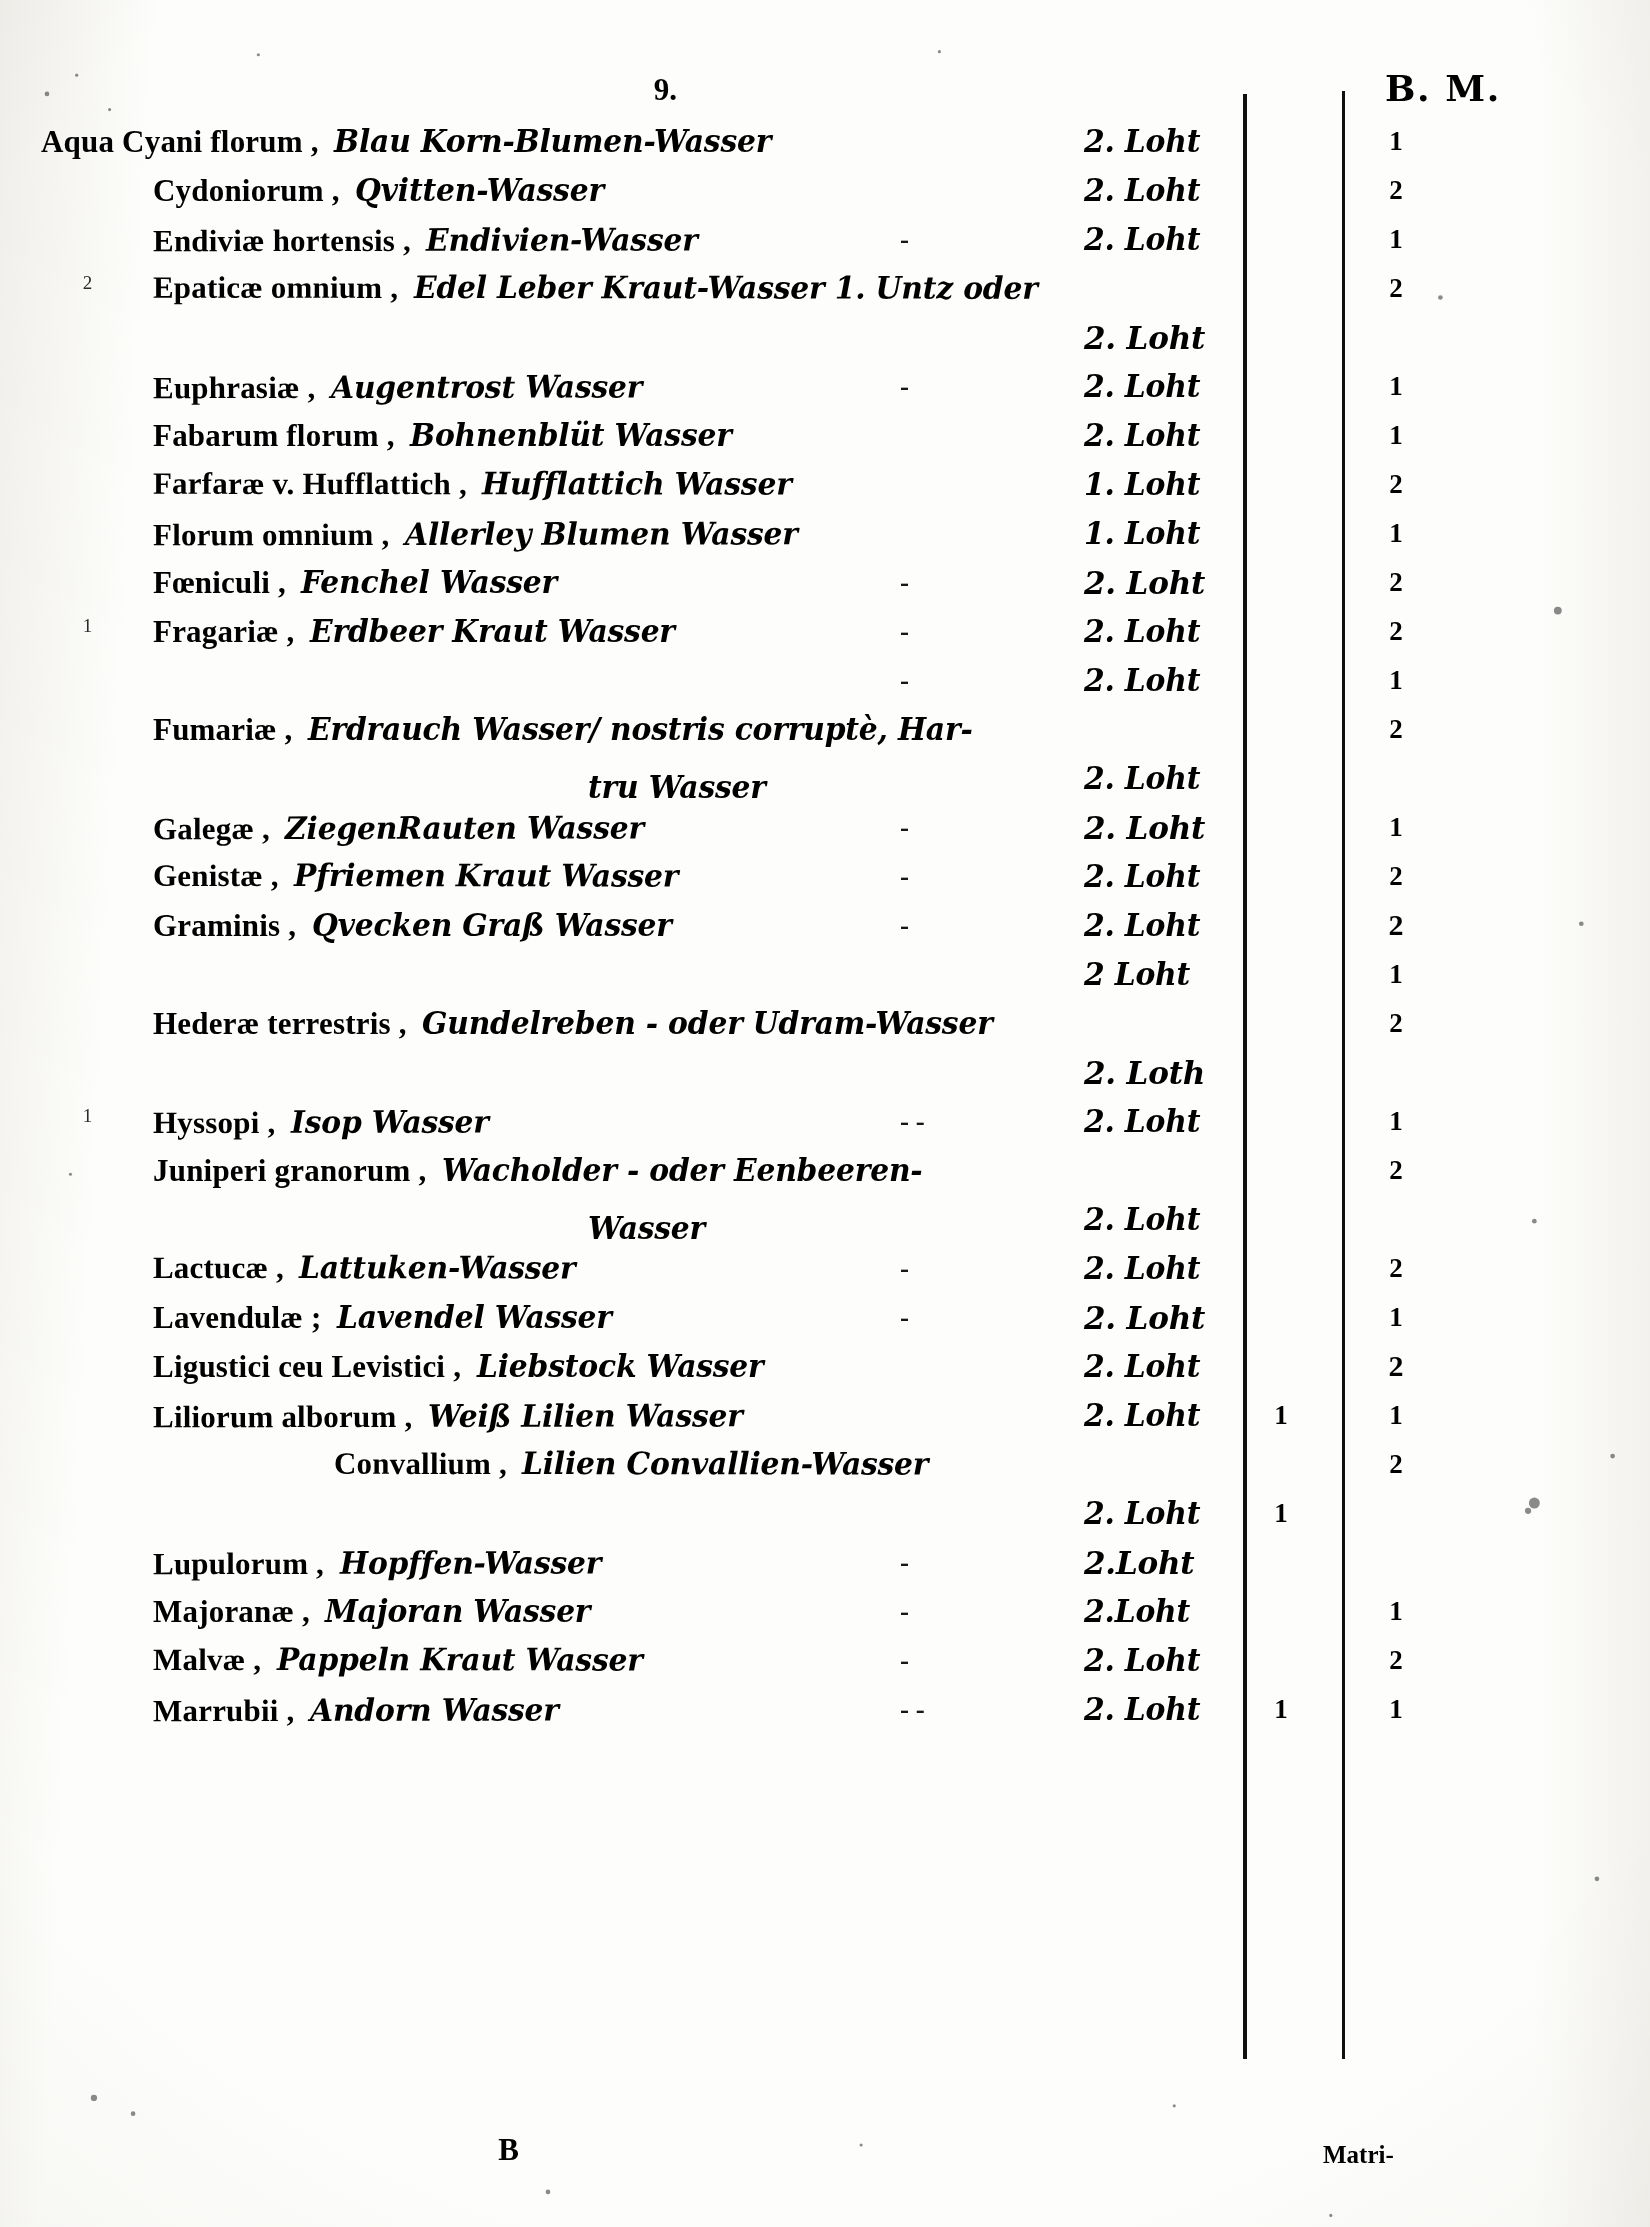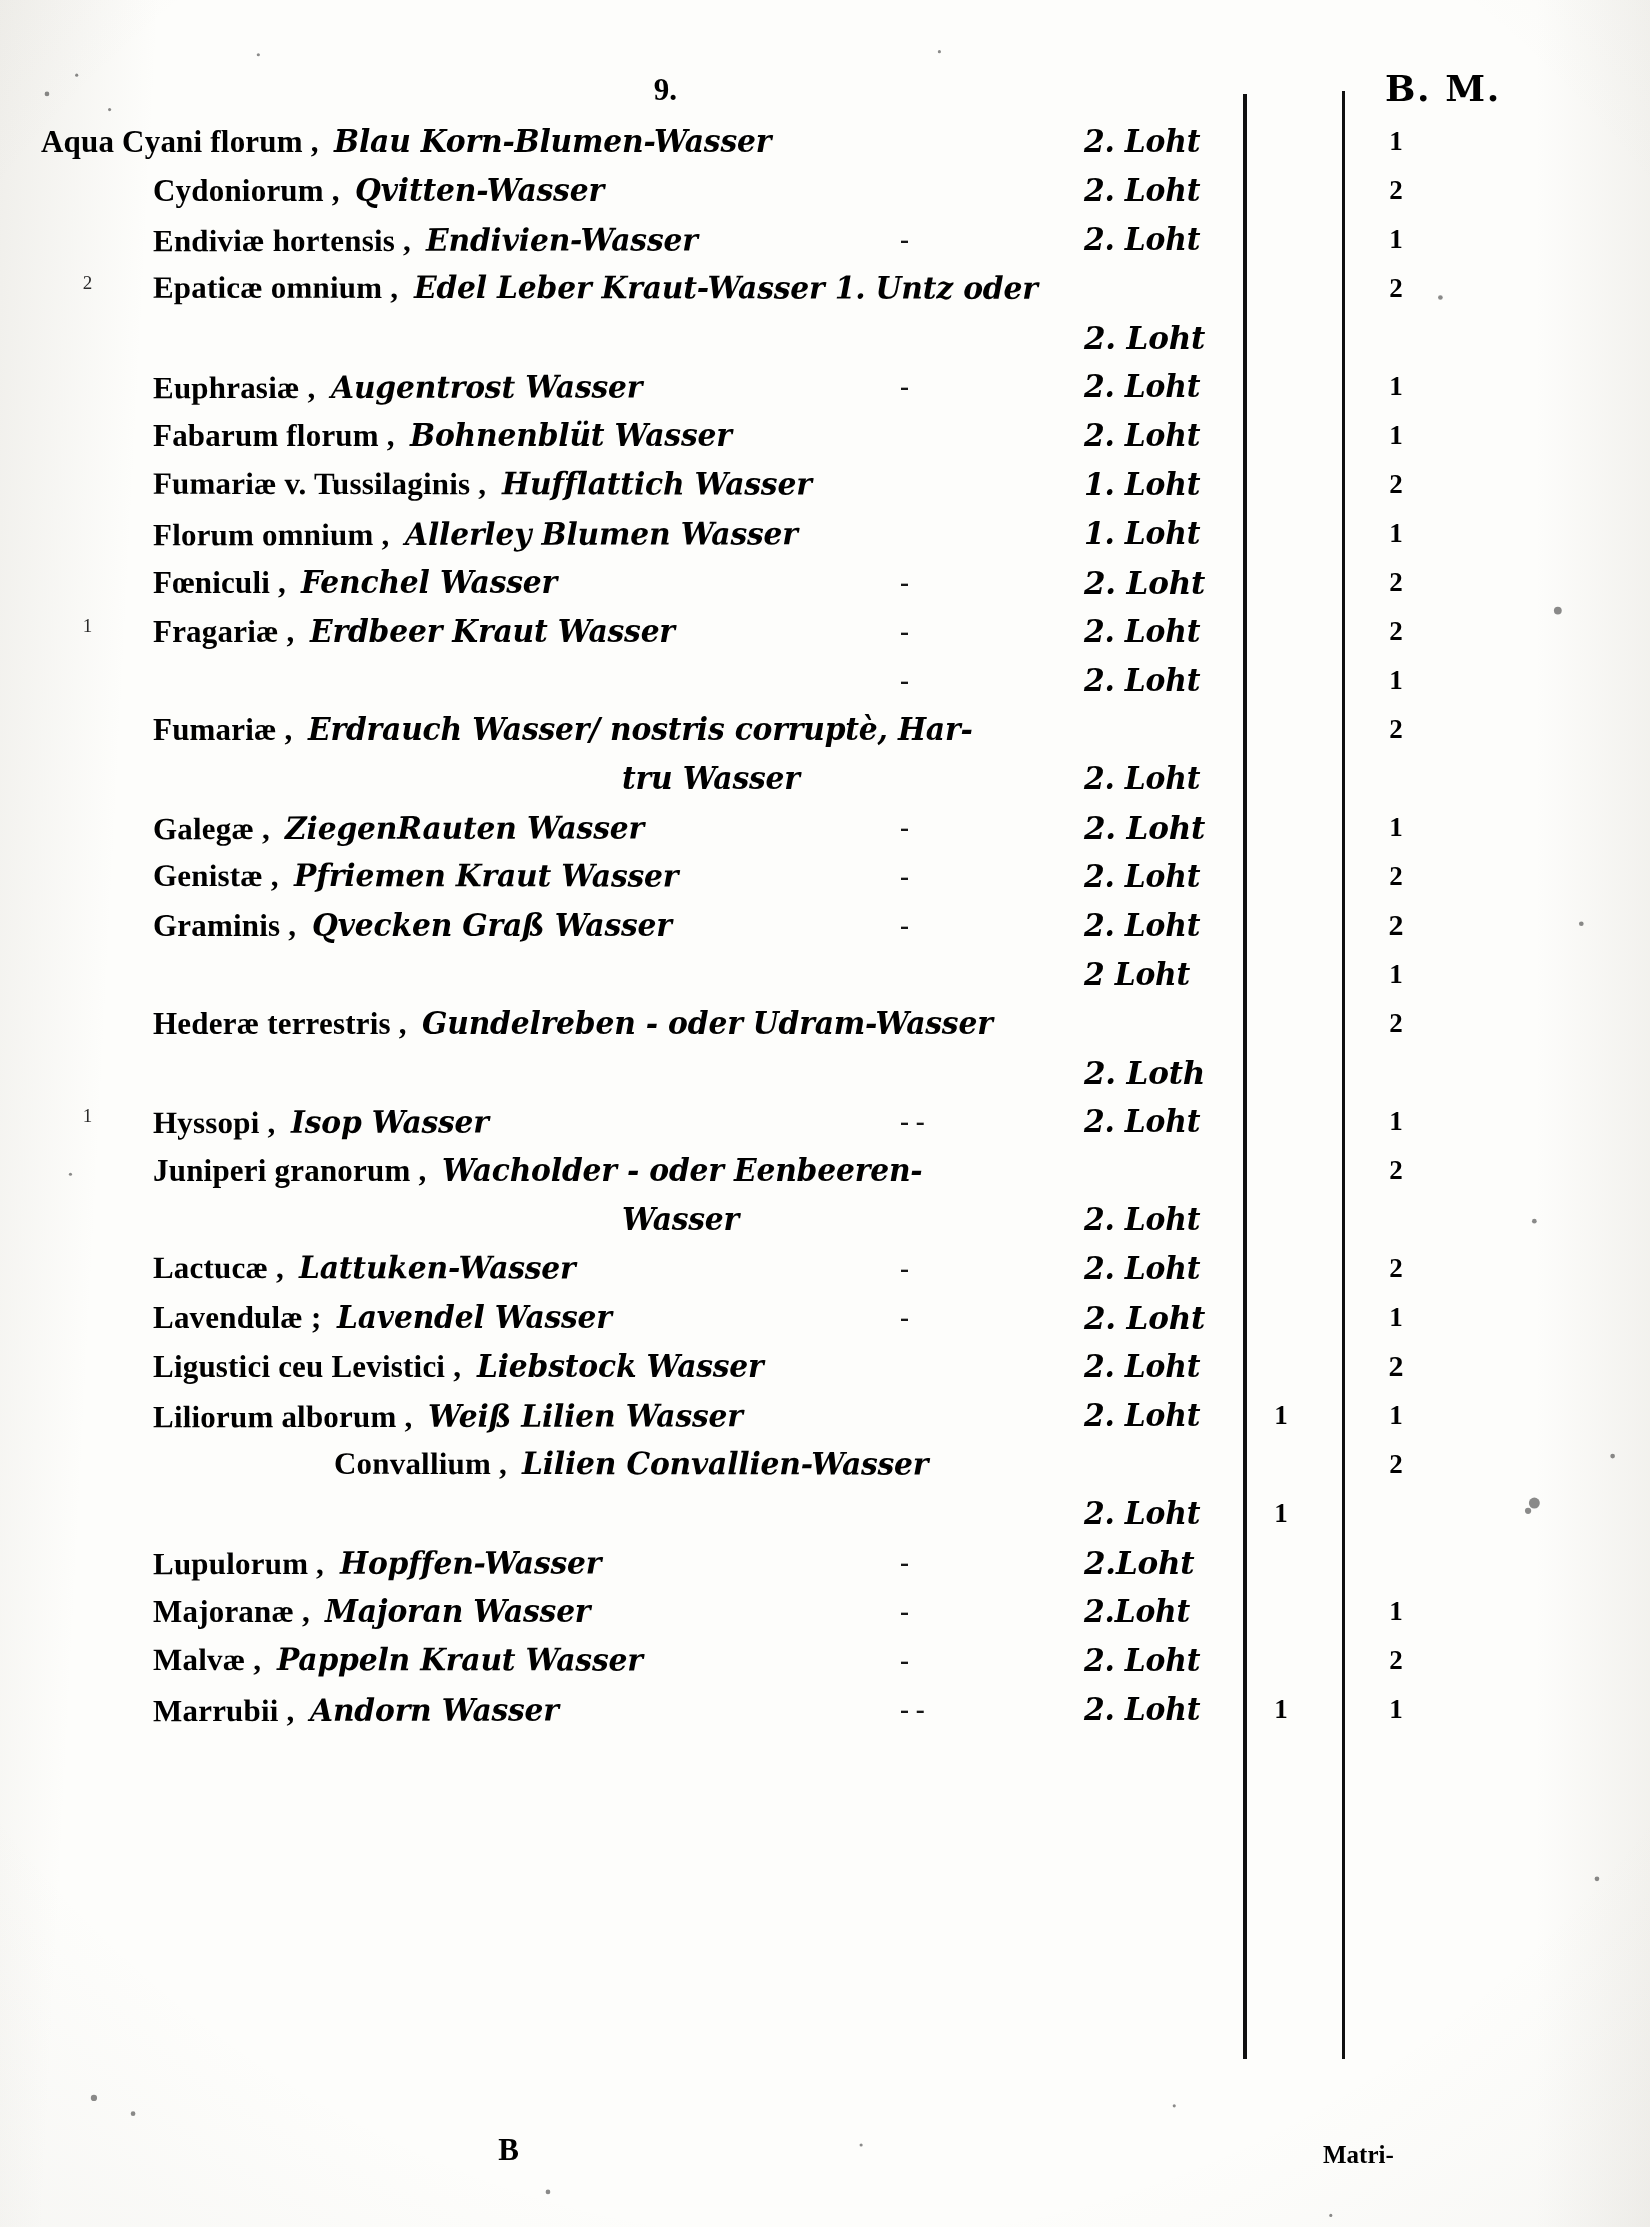--- a/index.html
+++ b/index.html
@@ -88,21 +88,21 @@
   .name{
     position:absolute;
     left:41px;
     top:0;
     white-space:nowrap;
     font-size:31px;
     line-height:44px;
   }
   .name.indent{left:153px;}
   .name.indent2{left:334px;}
-  .name.indent3{left:622px;}
+  .name.indent3{left:588px;margin-top:9px;}
 
   .dash{
     position:absolute;
     font-size:27px;line-height:44px;
     font-family:"Liberation Serif",serif;
     font-weight:700;
     color:#161616;
   }
 
   .qty{
@@ -217,21 +217,21 @@
         <div class="dash" style="left: 900px;">-</div>
         <div class="qty fraktur">2. Loht</div>
         <div class="price">1</div>
       </div>
       <div class="row">
         <div class="name indent"><span class="latin">Fabarum florum ,</span>&nbsp;&nbsp;<span class="fraktur">Bohnenblüt Wasser</span></div>
         <div class="qty fraktur">2. Loht</div>
         <div class="price">1</div>
       </div>
       <div class="row">
-        <div class="name indent"><span class="latin">Fumariæ v. Tussilaginis ,</span>&nbsp;&nbsp;<span class="fraktur">Hufflattich Wasser</span></div>
+        <div class="name indent"><span class="latin">Farfaræ v. Hufflattich ,</span>&nbsp;&nbsp;<span class="fraktur">Hufflattich Wasser</span></div>
         <div class="qty fraktur">1. Loht</div>
         <div class="price">2</div>
       </div>
       <div class="row">
         <div class="name indent"><span class="latin">Florum omnium ,</span>&nbsp;&nbsp;<span class="fraktur">Allerley Blumen Wasser</span></div>
         <div class="qty fraktur">1. Loht</div>
         <div class="price">1</div>
       </div>
       <div class="row">
         <div class="name indent"><span class="latin">Fœniculi ,</span>&nbsp;&nbsp;<span class="fraktur">Fenchel Wasser</span></div>

